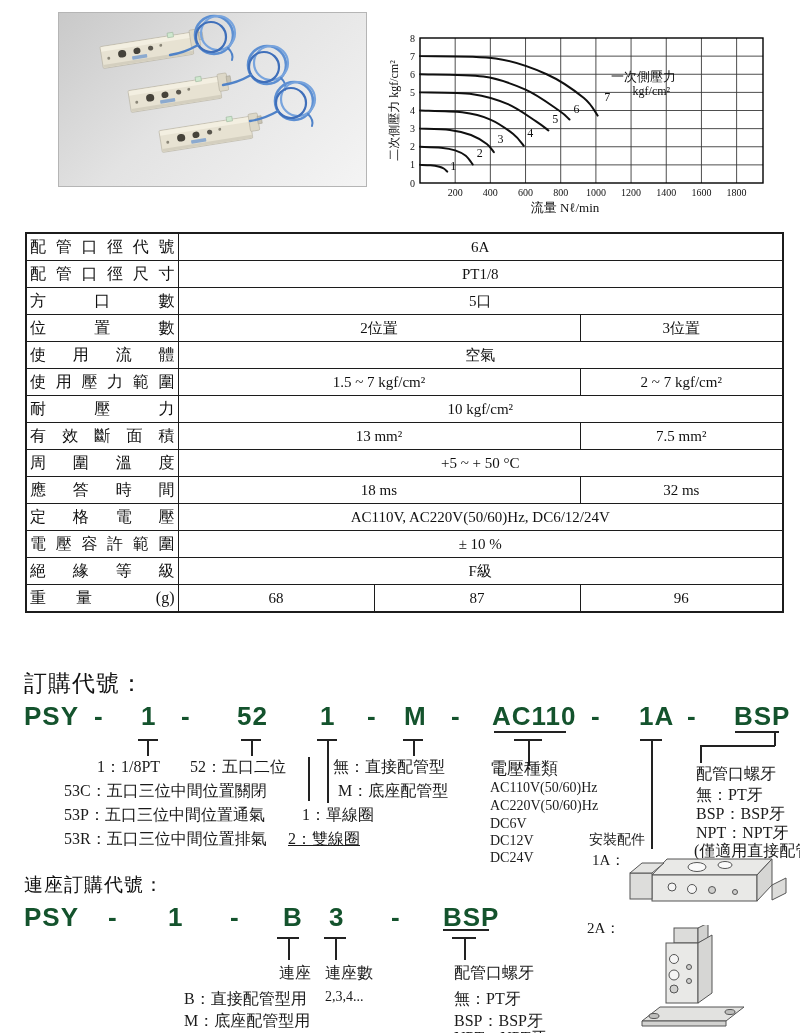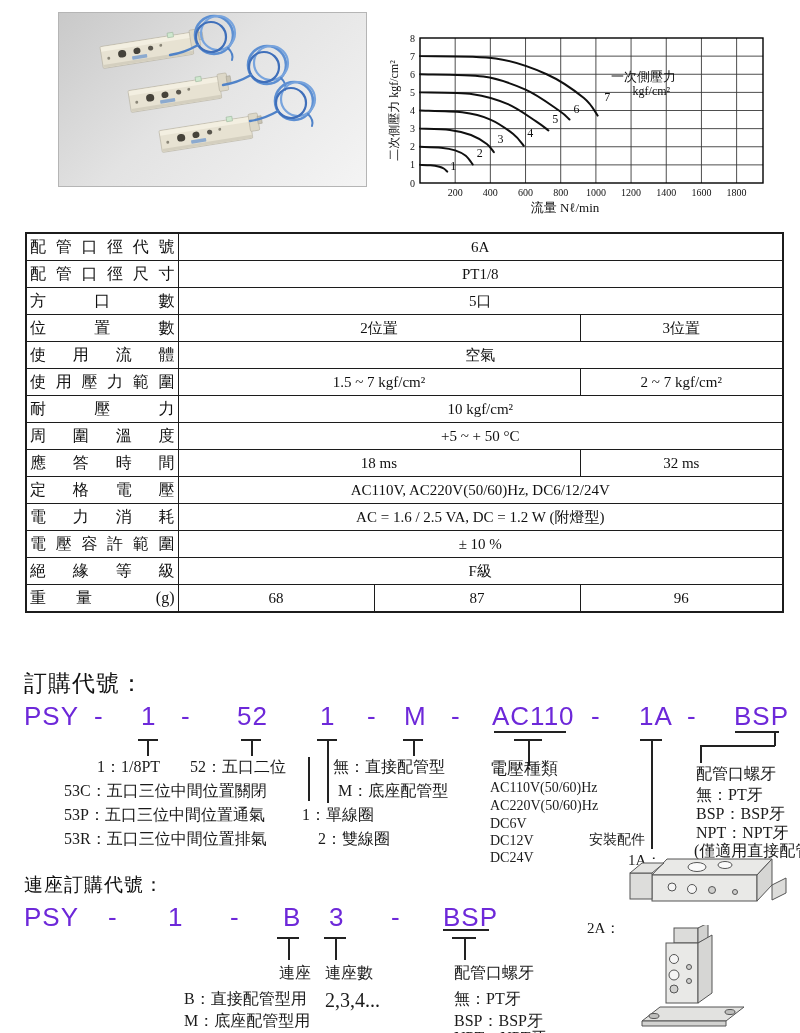--- a/index.html
+++ b/index.html
@@ -1,21 +1,21 @@
 <!DOCTYPE html>
 <html><head>
 <meta charset="utf-8">
 <style>
   html,body{margin:0;padding:0;background:#fff;}
   .page{position:relative;width:800px;height:1033px;background:#ffffff;overflow:hidden;
         font-family:"Liberation Serif","DejaVu Serif",serif;color:#111;}
   .abs{position:absolute;white-space:nowrap;}
   .sec-title{font-size:25px;letter-spacing:2px;color:#151515;}
   .code-seg{position:absolute;font-family:"Liberation Sans","DejaVu Sans",sans-serif;
-            font-size:26px;font-weight:400;color:#6d28d9;letter-spacing:1px;}
+            font-size:26px;font-weight:700;color:#14532d;letter-spacing:1px;}
   .note{position:absolute;font-size:16px;color:#1a1a1a;white-space:nowrap;}
   .note-sm{position:absolute;font-size:14px;color:#1a1a1a;white-space:nowrap;}
   .note-xs{position:absolute;font-size:16px;color:#1a1a1a;white-space:nowrap;}
   .ln{position:absolute;background:#222;}
   .vl{width:1.5px;}
   .hl{height:1.5px;}
   
   .photo{position:absolute;left:58px;top:12px;width:307px;height:173px;
          background:linear-gradient(135deg,#c9c9c9 0%,#e3e3e3 45%,#f4f4f4 100%);
          border:1px solid #b5b5b5;}
@@ -171,35 +171,36 @@
     <tr>
           <th>使用壓力範圍</th>
           <td colspan="2">1.5 ~ 7 kgf/cm²</td>
           <td>2 ~ 7 kgf/cm²</td>
         </tr>
     <tr>
           <th>耐壓力</th>
           <td colspan="3">10 kgf/cm²</td>
         </tr>
     <tr>
+          <th>有效斷面積</th>
+          <td colspan="2">13 mm²</td>
+          <td>7.5 mm²</td>
+        </tr>
+    <tr>
           <th>周圍溫度</th>
           <td colspan="3">+5 ~ + 50 °C</td>
         </tr>
     <tr>
           <th>應答時間</th>
           <td colspan="2">18 ms</td>
           <td>32 ms</td>
         </tr>
     <tr>
           <th>定格電壓</th>
           <td colspan="3">AC110V, AC220V(50/60)Hz, DC6/12/24V</td>
-        </tr>
-    <tr>
-          <th>電力消耗</th>
-          <td colspan="3">AC = 1.6 / 2.5 VA, DC = 1.2 W (附燈型)</td>
         </tr>
     <tr>
           <th>電壓容許範圍</th>
           <td colspan="3">± 10 %</td>
         </tr>
     <tr>
           <th>絕緣等級</th>
           <td colspan="3">F級</td>
         </tr>
     <tr>
@@ -246,31 +247,31 @@
   <div class="ln vl" style="left:774px;top:731px;height:15px;"></div>
   <div class="ln hl" style="left:700px;top:745px;width:75px;"></div>
   <div class="ln vl" style="left:700px;top:745px;height:18px;"></div>
 
   <span class="note" style="left:97px;top:757px;">1：1/8PT</span>
   <span class="note" style="left:190px;top:757px;">52：五口二位</span>
   <span class="note" style="left:64px;top:781px;">53C：五口三位中間位置關閉</span>
   <span class="note" style="left:64px;top:805px;">53P：五口三位中間位置通氣</span>
   <span class="note" style="left:64px;top:829px;">53R：五口三位中間位置排氣</span>
   <span class="note" style="left:302px;top:805px;">1：單線圈</span>
-  <span class="note" style="left:318px;top:829px;">2：雙線圈</span>
+  <span class="note" style="left:288px;top:829px;text-decoration:underline;">2：雙線圈</span>
   <span class="note" style="left:333px;top:757px;">無：直接配管型</span>
   <span class="note" style="left:338px;top:781px;text-align:right;">M：底座配管型</span>
   <span class="note" style="left:490px;top:757px;font-size:17px;">電壓種類</span>
   <span class="note-sm" style="left:490px;top:780px;">AC110V(50/60)Hz</span>
   <span class="note-sm" style="left:490px;top:798px;">AC220V(50/60)Hz</span>
   <span class="note-sm" style="left:490px;top:816px;">DC6V</span>
   <span class="note-sm" style="left:490px;top:833px;">DC12V</span>
   <span class="note-sm" style="left:490px;top:850px;">DC24V</span>
   <span class="note" style="left:589px;top:831px;font-size:14px;">安裝配件</span>
-  <span class="note" style="left:592px;top:851px;font-size:15px;margin-left:36px;">1A：</span>
+  <span class="note" style="left:592px;top:851px;font-size:15px;">1A：</span>
   <span class="note" style="left:587px;top:919px;font-size:15px;">2A：</span>
   <span class="note" style="left:696px;top:764px;">配管口螺牙</span>
   <span class="note" style="left:696px;top:785px;">無：PT牙</span>
   <span class="note" style="left:696px;top:804px;">BSP：BSP牙</span>
   <span class="note" style="left:696px;top:823px;">NPT：NPT牙</span>
   <span class="note-xs" style="left:694px;top:841px;">(僅適用直接配管型)</span>
 
   <svg class="acc-svg" style="left:622px;top:845px;" width="175" height="75" viewBox="0 0 175 75">
     <g stroke="#555" stroke-width="1" fill="#e9e9e7">
       <polygon points="30,30 45,14 150,14 135,30"></polygon>
@@ -321,19 +322,19 @@
   <div class="ln hl" style="left:324px;top:937px;width:22px;"></div>
   <div class="ln hl" style="left:452px;top:937px;width:24px;"></div>
   <div class="ln vl" style="left:288px;top:937px;height:23px;"></div>
   <div class="ln vl" style="left:335px;top:937px;height:23px;"></div>
   <div class="ln vl" style="left:464px;top:937px;height:23px;"></div>
 
   <span class="note" style="left:279px;top:963px;">連座</span>
   <span class="note" style="left:184px;top:989px;">B：直接配管型用</span>
   <span class="note" style="left:184px;top:1011px;">M：底座配管型用</span>
   <span class="note" style="left:325px;top:963px;">連座數</span>
-  <span class="note" style="left:325px;top:989px;font-size:20px;">2,3,4...</span>
+  <span class="note" style="left:325px;top:989px;font-size:14px;">2,3,4...</span>
   <span class="note" style="left:454px;top:963px;">配管口螺牙</span>
   <span class="note" style="left:454px;top:989px;">無：PT牙</span>
   <span class="note" style="left:454px;top:1011px;">BSP：BSP牙</span>
   <span class="note" style="left:454px;top:1028px;">NPT：NPT牙</span>
 
 </div>
 
 </body></html>

